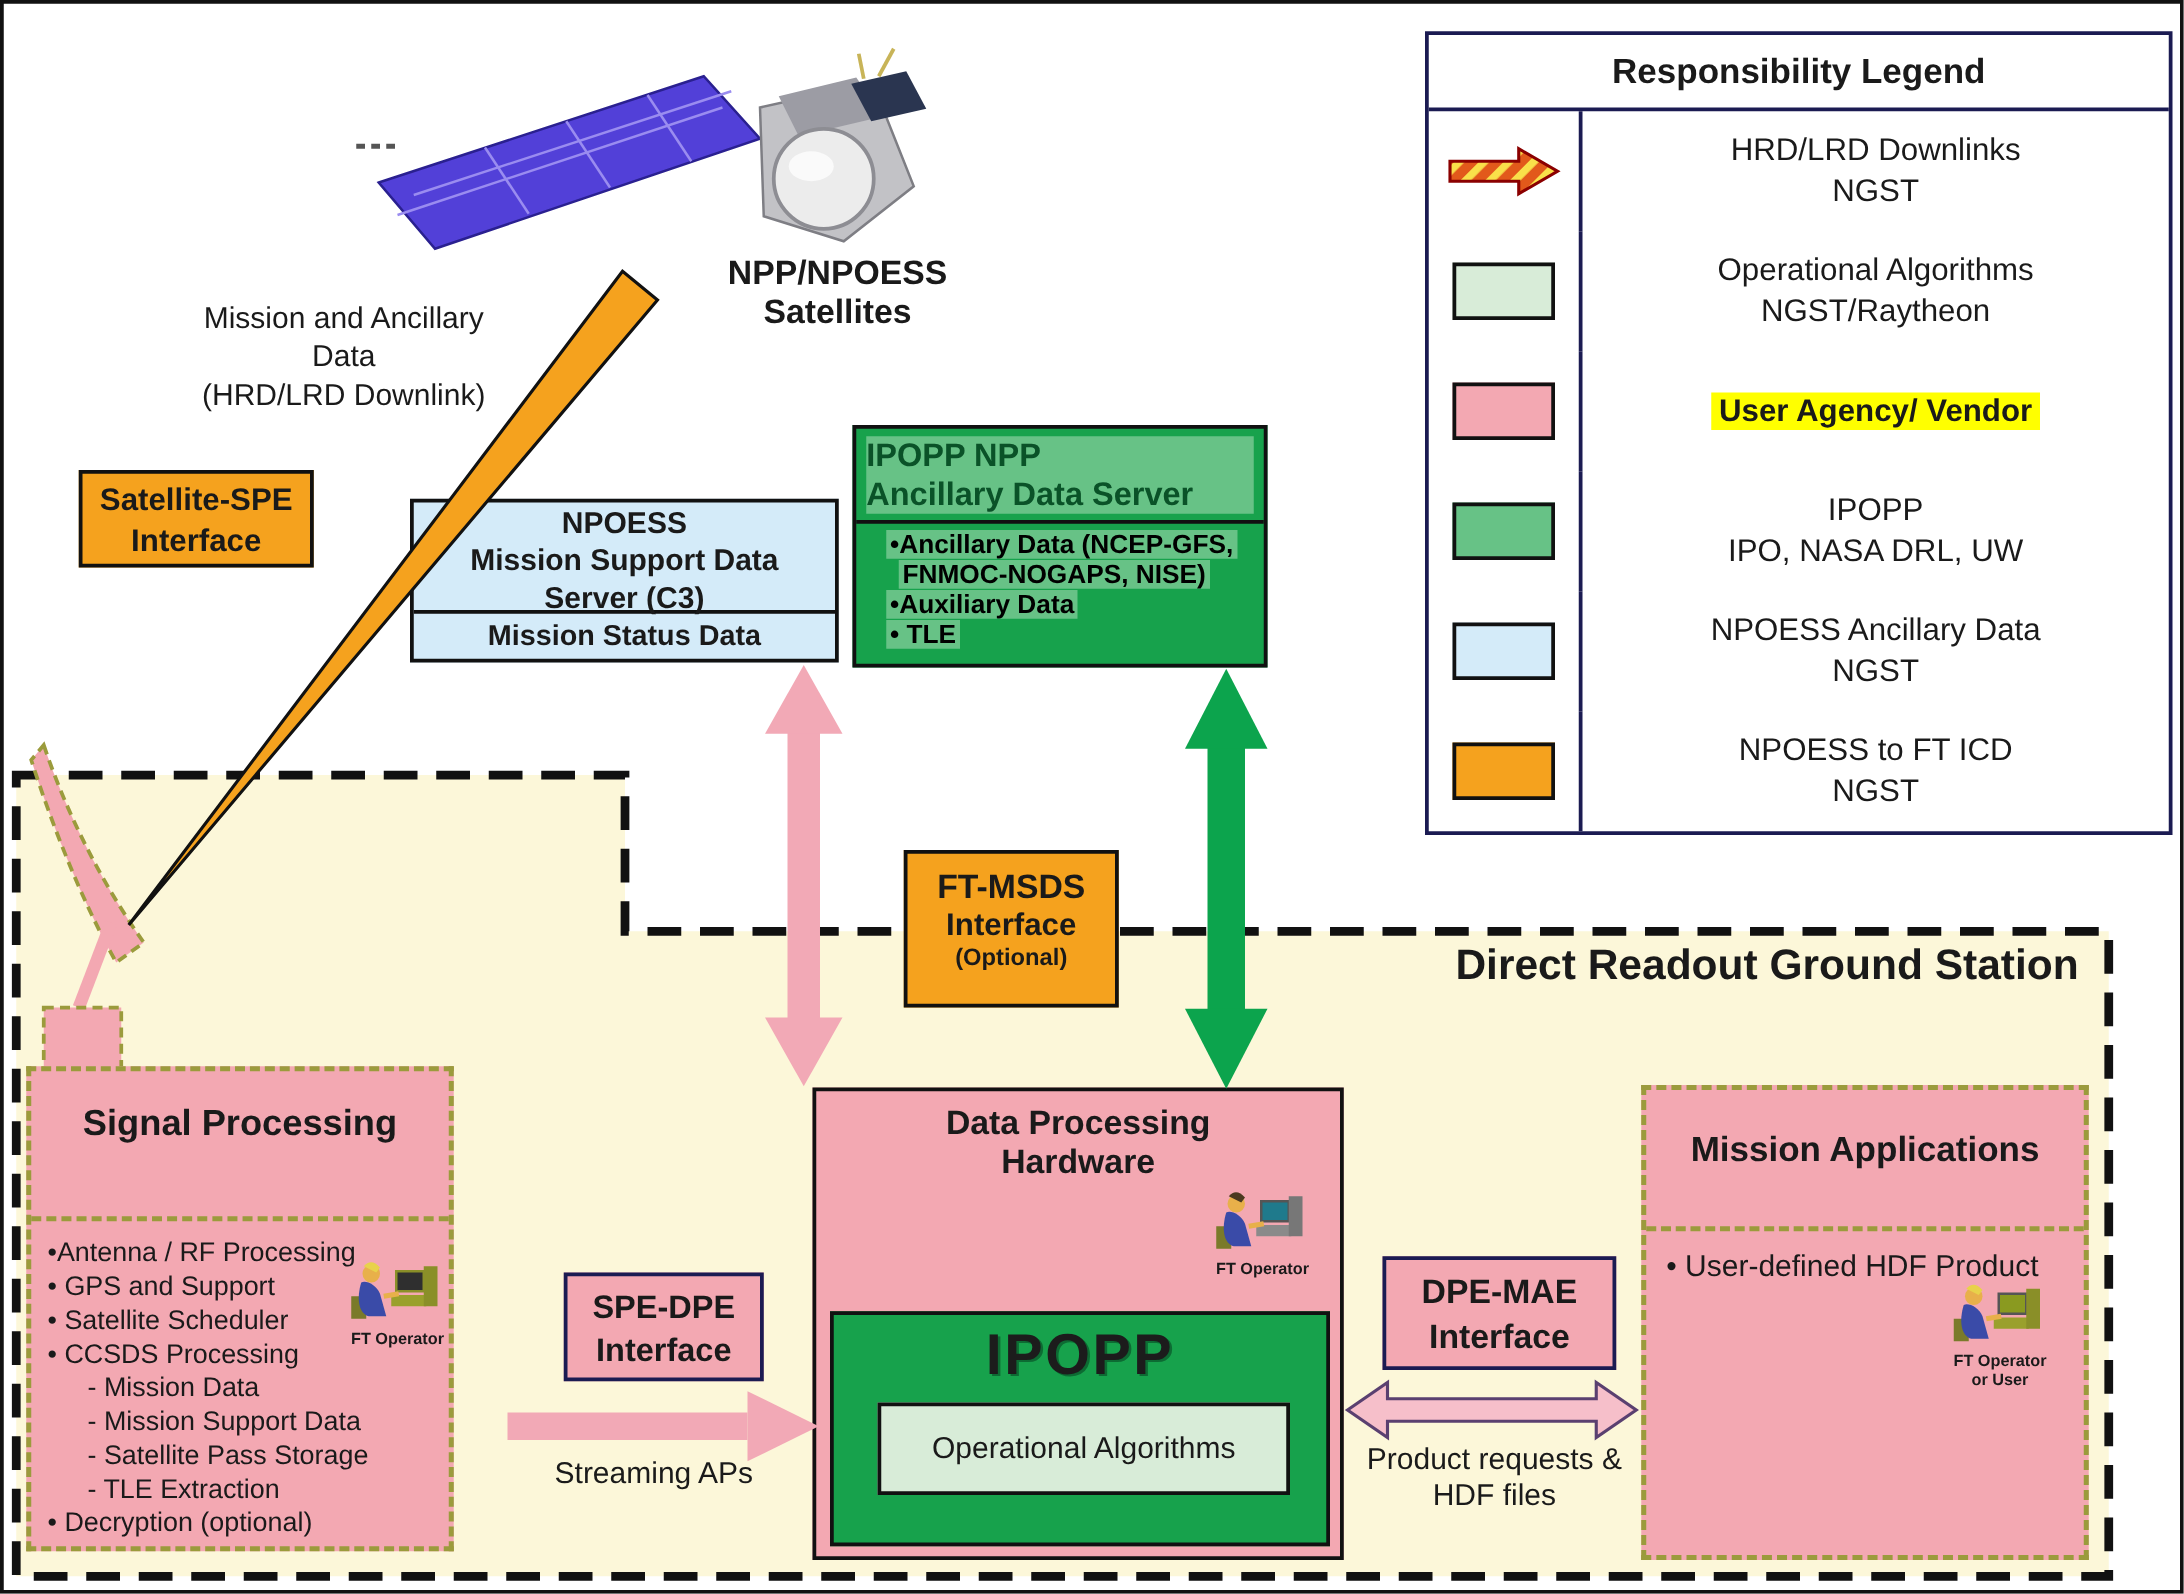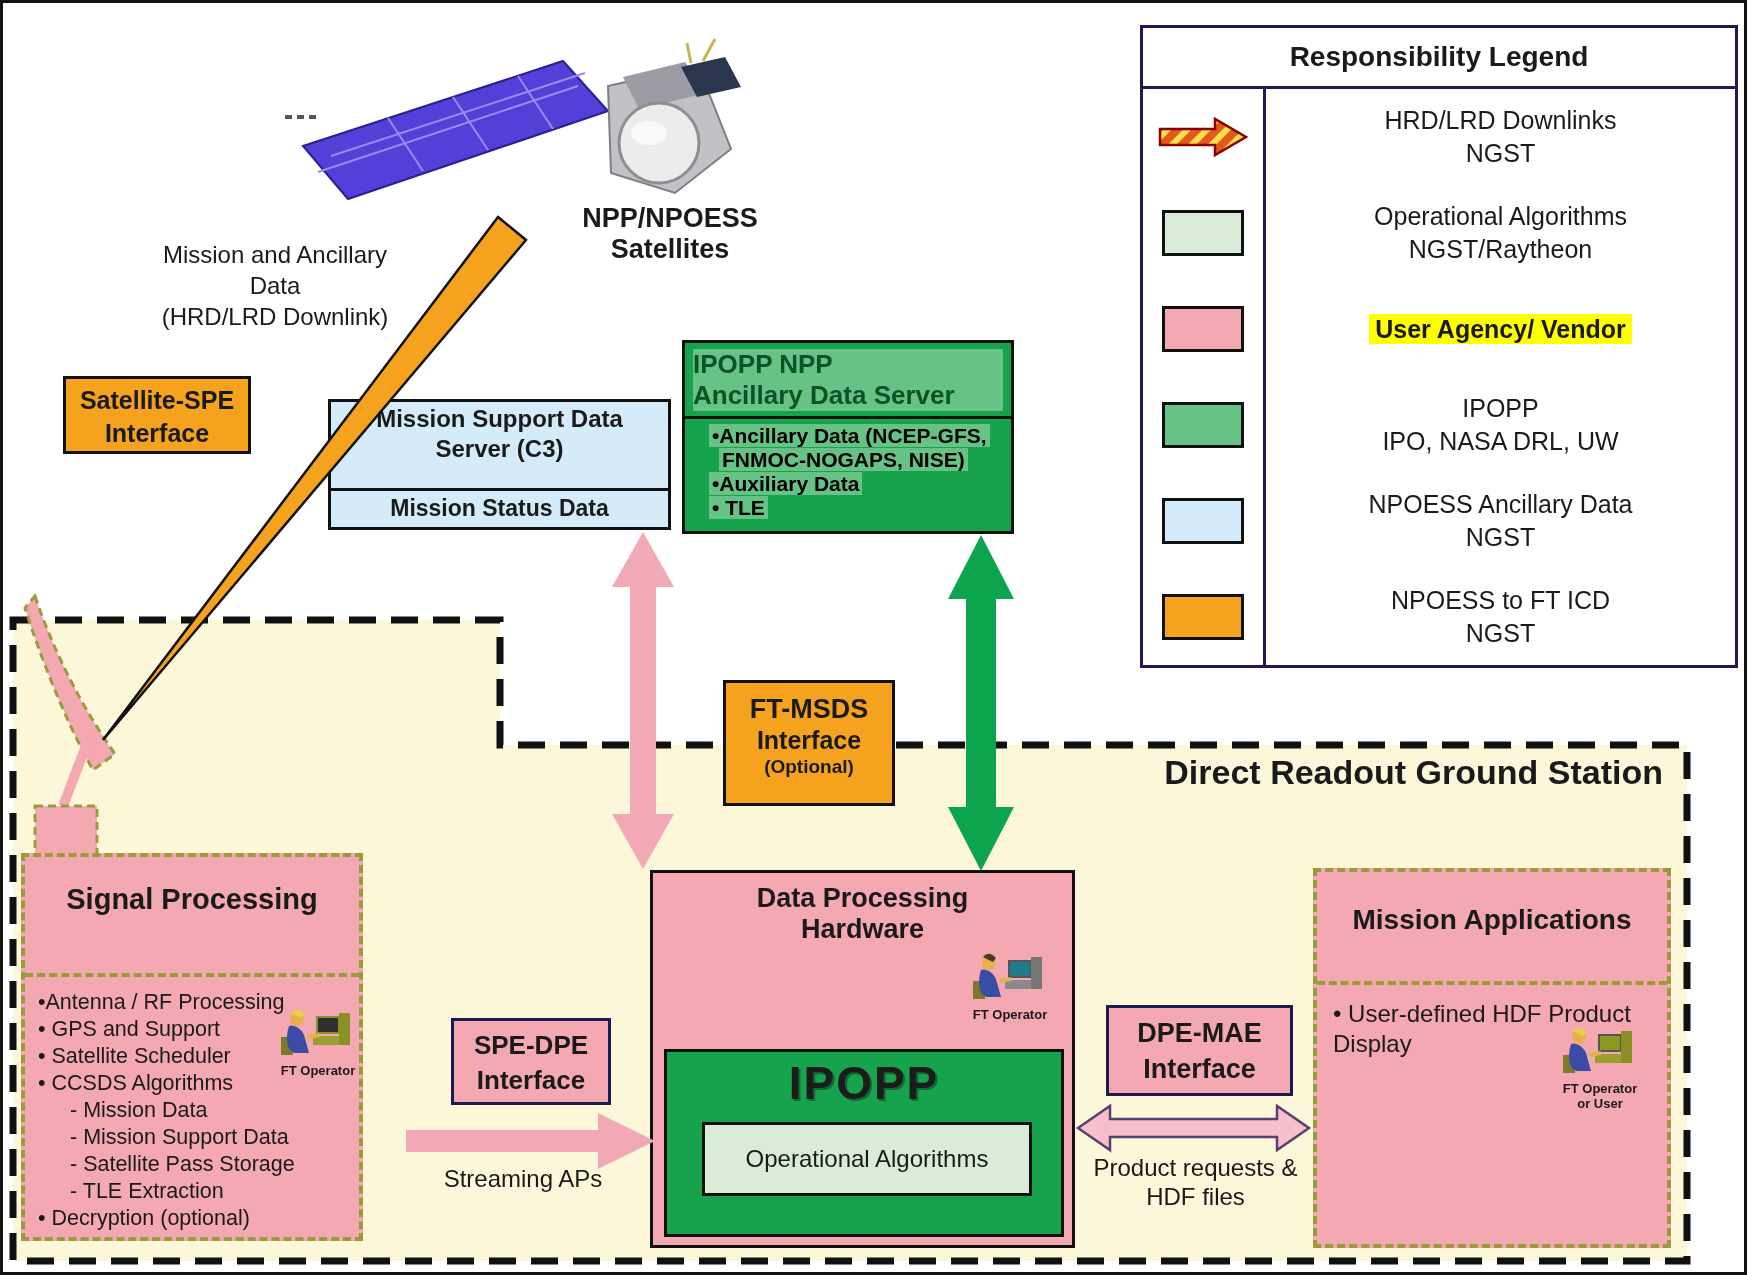--- a/index.html
+++ b/index.html
@@ -152,20 +152,21 @@
 
   <div class="abs drgs-label">Direct Readout Ground Station</div>
 
   <div class="abs satspe orange blackbox">
     <div>Satellite-SPE</div>
     <div>Interface</div>
   </div>
 
   <div class="abs npoess lblue blackbox">
     <div class="head">
+      <div>NPOESS</div>
       <div>Mission Support Data</div>
       <div>Server (C3)</div>
     </div>
     <div class="sub">Mission Status Data</div>
   </div>
 
   <div class="abs ancsrv blackbox">
     <div class="head">
       <div>IPOPP NPP</div>
       <div>Ancillary Data Server</div>
@@ -184,21 +185,21 @@
     <div class="l2">Interface</div>
     <div class="l3">(Optional)</div>
   </div>
 
   <div class="abs signal pink dashbox">
     <div class="head">Signal Processing</div>
     <div class="bullets">
       <div>•Antenna / RF Processing</div>
       <div>• GPS and Support</div>
       <div>• Satellite Scheduler</div>
-      <div>• CCSDS Algorithms</div>
+      <div>• CCSDS Processing</div>
       <div class="indent">- Mission Data</div>
       <div class="indent">- Mission Support Data</div>
       <div class="indent">- Satellite Pass Storage</div>
       <div class="indent">- TLE Extraction</div>
       <div>• Decryption (optional)</div>
     </div>
     <div class="op" style="left:252px;top:152px;">
       <svg width="74" height="54" viewBox="0 0 74 54">
         <rect x="4" y="28" width="12" height="18" fill="#7A7A2A"></rect>
         <circle cx="20" cy="10" r="7" fill="#E8B04A"></circle>
@@ -244,21 +245,20 @@
 
   <div class="abs dpemae pink navybox">
     <div>DPE-MAE</div>
     <div>Interface</div>
   </div>
 
   <div class="abs ma pink dashbox">
     <div class="head">Mission Applications</div>
     <div class="bullets">
       <div>• User-defined HDF Product</div>
-      <div>Display</div>
     </div>
     <div class="op" style="left:242px;top:155px;">
       <svg width="74" height="54" viewBox="0 0 74 54">
         <rect x="4" y="28" width="12" height="18" fill="#7A7A2A"></rect>
         <circle cx="20" cy="10" r="7" fill="#E8B04A"></circle>
         <path d="M14,4 Q20,-3 27,5 L24,9 Z" fill="#E8D24A"></path>
         <path d="M12,17 C8,30 10,42 18,44 L32,44 L27,26 C24,19 16,15 12,17 Z" fill="#3A4BA8"></path>
         <rect x="40" y="8" width="22" height="16" fill="#8a9a20" stroke="#555" stroke-width="2"></rect>
         <rect x="36" y="27" width="28" height="9" fill="#9aa02c"></rect>
         <rect x="62" y="4" width="11" height="32" fill="#8a8f28"></rect>

